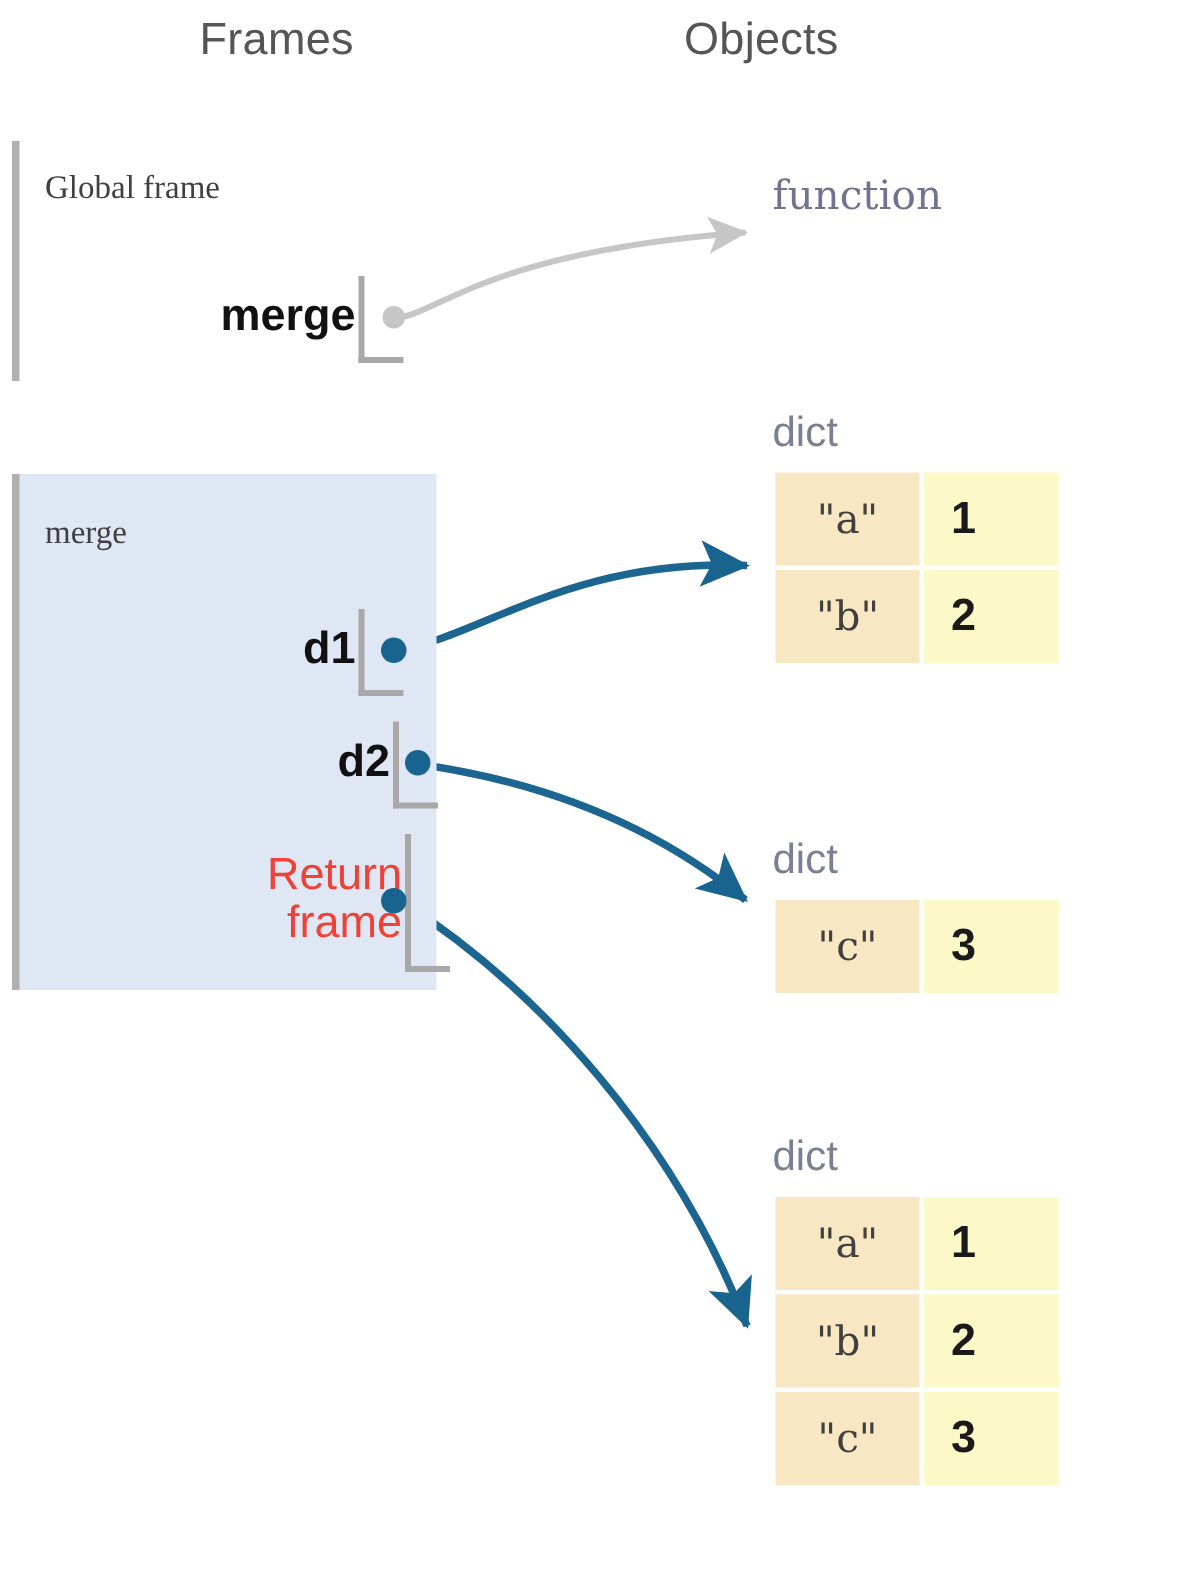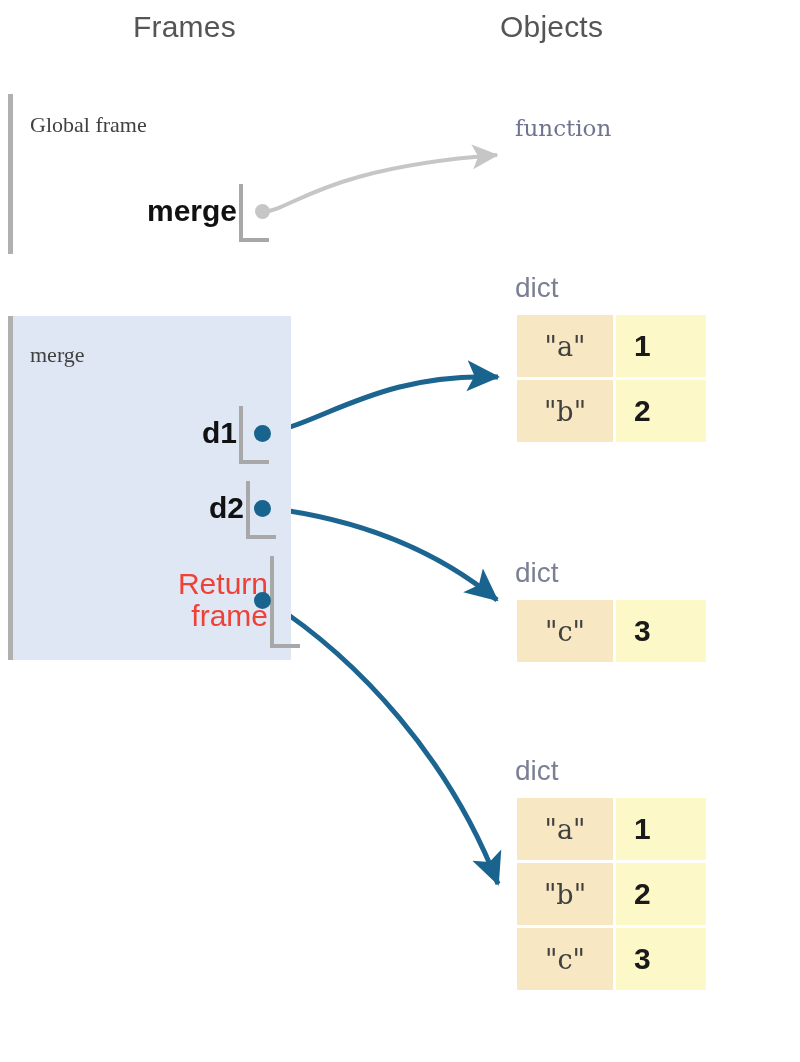--- a/index.html
+++ b/index.html
@@ -15,21 +15,21 @@
   
   .col-heading{
     position:absolute;
     font-family:"Liberation Sans",sans-serif;
     font-size:30px;
     color:#555555;
     letter-spacing:.2px;
     white-space:nowrap;
   }
   #frames-heading{left:133px;top:10px;text-align:right;}
-  #objects-heading{left:500px;top:10px;}
+  #objects-heading{left:456px;top:10px;}
 
   
   .frame{position:absolute;box-sizing:border-box;}
   .frame-bar{
     position:absolute;left:0;top:0;width:5px;height:100%;
     background:#b0b0b0;
   }
   .frame-title{
     position:absolute;
     font-family:Liberation Serif, serif;
@@ -70,21 +70,21 @@
 
   
   .obj-label{
     position:absolute;
     font-family:"Liberation Sans",sans-serif;
     font-size:28px;color:#7b7f93;white-space:nowrap;
   }
   .func-label{
     position:absolute;
     font-family:"DejaVu Serif",serif;
-    font-size:23px;color:#6f7390;
+    font-size:27px;color:#6f7390;
     line-height:1.36;white-space:nowrap;
   }
   .func-label .fname{font-family:"DejaVu Serif",serif;letter-spacing:.5px;}
 
   
   .dict-table{
     position:absolute;
     border-collapse:separate;
     border-spacing:0;
     background:#ffffff;
@@ -156,21 +156,21 @@
 <div class="frame" id="merge-frame">
   <div class="frame-bar"></div>
   <div class="frame-title">merge</div>
 
   <div class="var-row" style="left:0;top:86px;width:283px;">
     <div class="var-name">d1</div>
     <div class="var-bracket"></div>
     <div class="var-dot" style="left:246px;top:23px;"></div>
   </div>
 
-  <div class="var-row" style="left:0;top:161px;width:290px;">
+  <div class="var-row" style="left:16px;top:161px;width:290px;">
     <div class="var-name">d2</div>
     <div class="var-bracket"></div>
     <div class="var-dot" style="left:246px;top:23px;"></div>
   </div>
 
   <div class="var-row" style="left:0;top:236px;width:314px;height:96px;">
     <div class="var-name two-line retval" style="top:50%;"><span>Return</span><br><span>frame</span></div>
     <div class="var-bracket" style="top:4px;height:88px;"></div>
     <div class="var-dot" style="left:246px;top:40px;"></div>
   </div>

